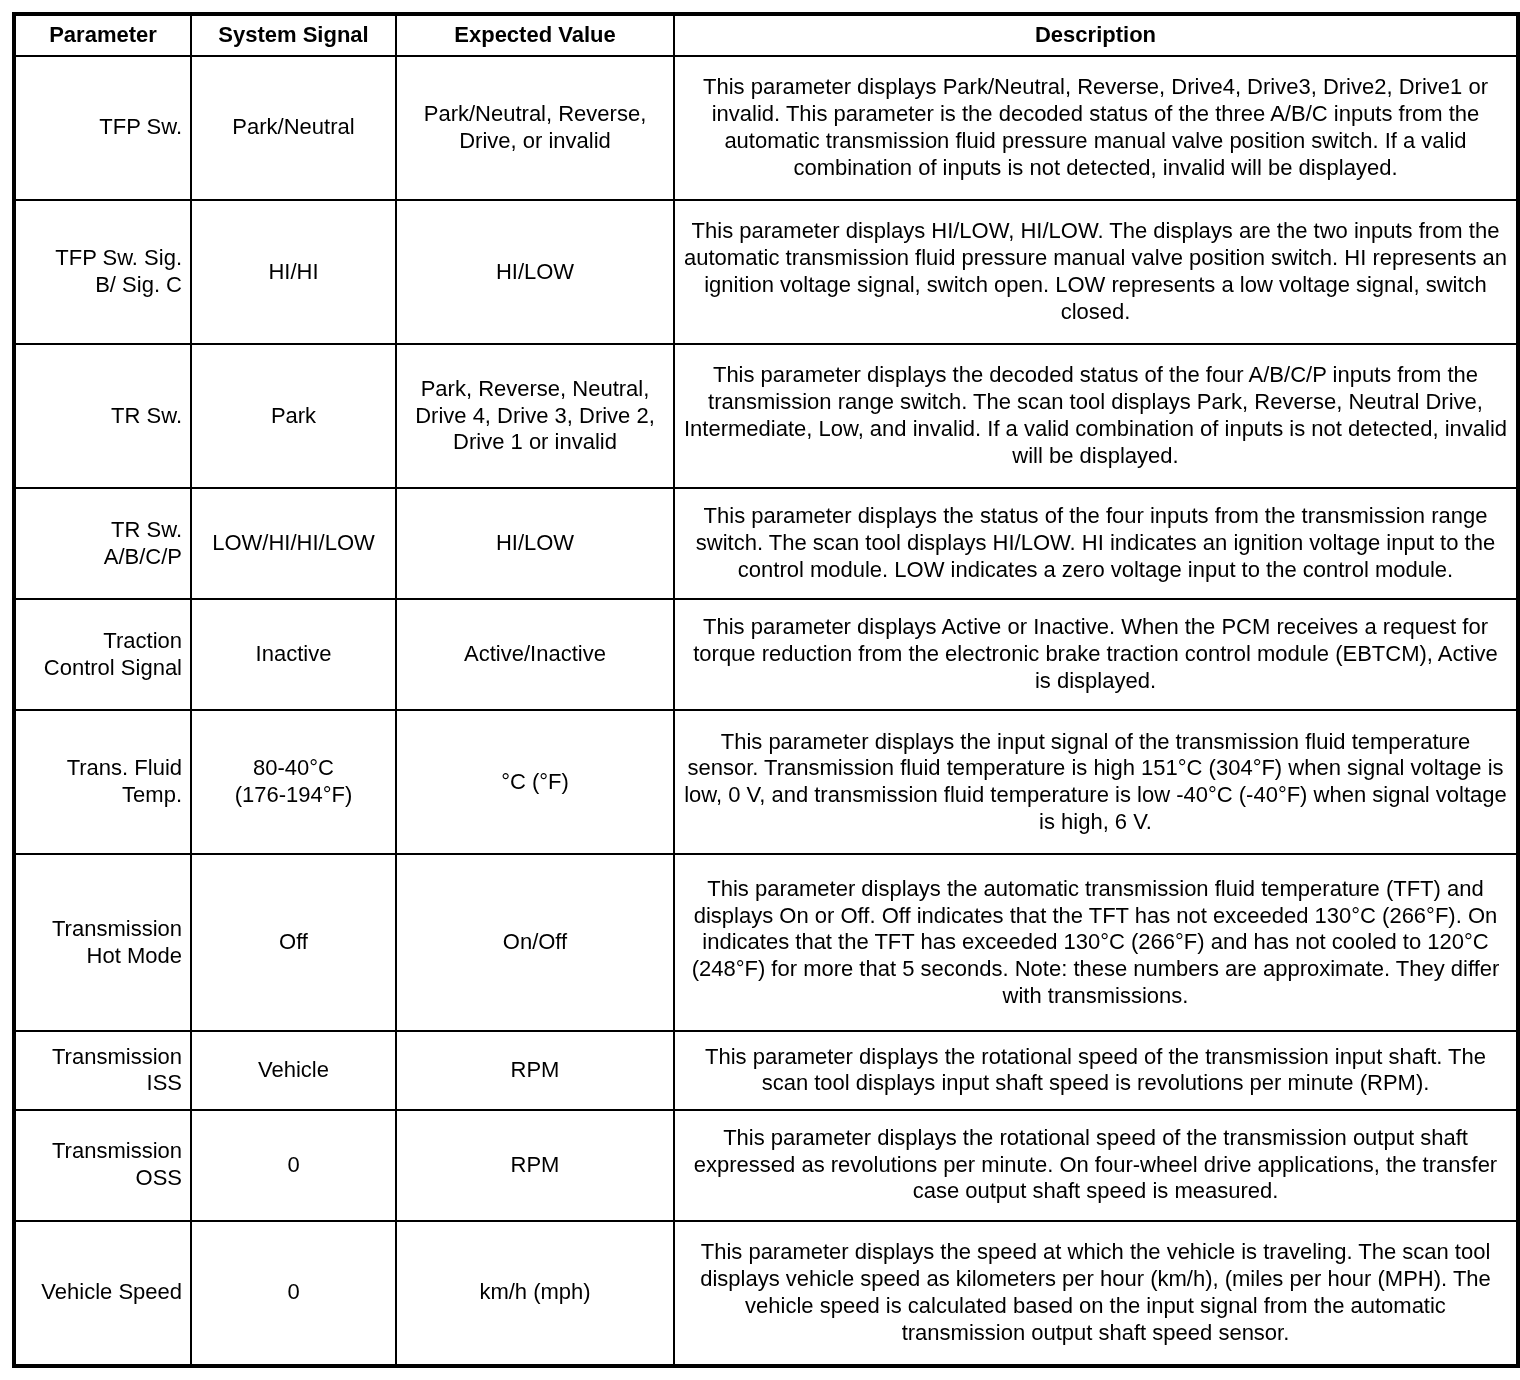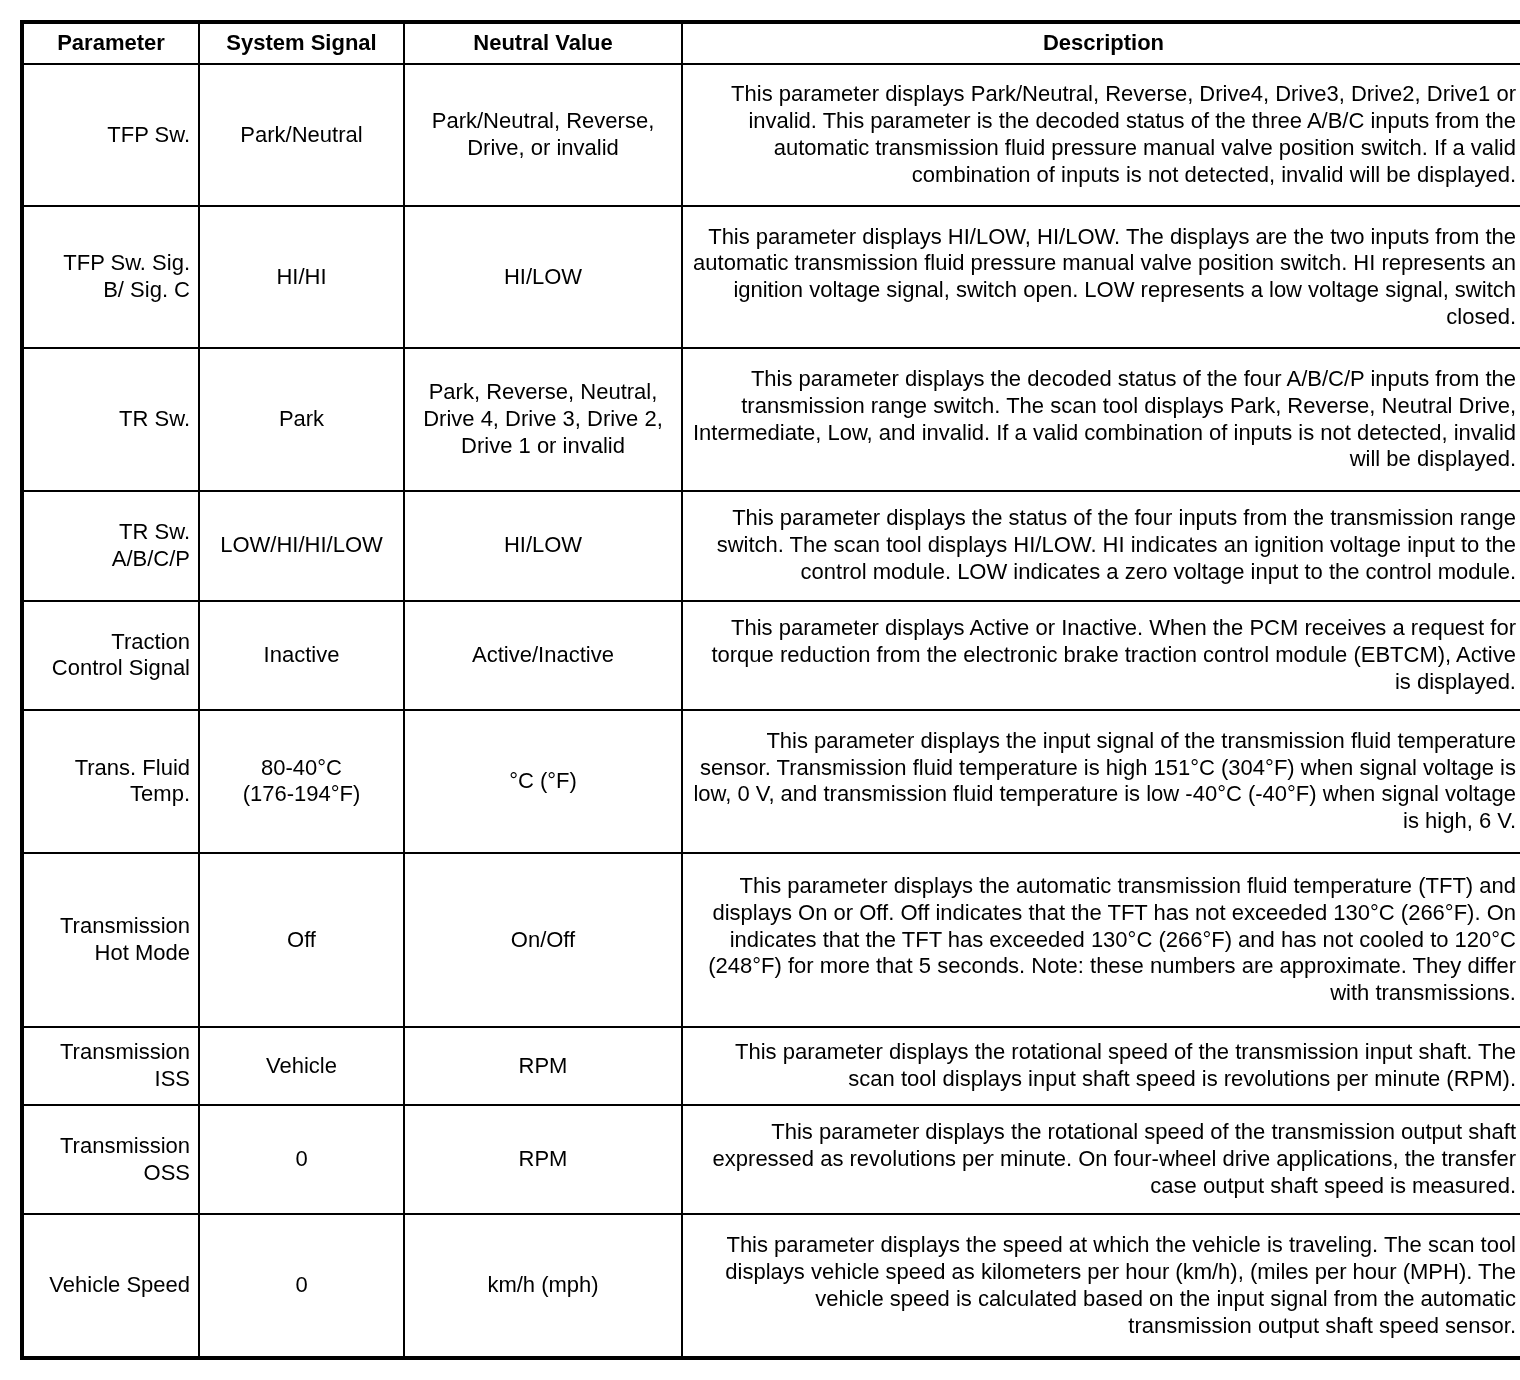--- a/index.html
+++ b/index.html
@@ -6,21 +6,21 @@
     margin: 0;
     padding: 0;
     background: #ffffff;
     font-family: "Liberation Sans", "DejaVu Sans", sans-serif;
     color: #000000;
   }
   .page {
     width: 1520px;
     height: 1380px;
     box-sizing: border-box;
-    padding: 20px;
+    padding: 12px;
     background: #ffffff;
   }
   table.spec-table {
     border-collapse: collapse;
     table-layout: fixed;
     width: 100%;
     height: 100%;
     border: 4px solid #000000;
   }
   table.spec-table th,
@@ -42,41 +42,41 @@
   td.param-cell {
     text-align: right;
     white-space: pre-line;
   }
   td.state-cell,
   td.expect-cell {
     text-align: center;
     white-space: pre-line;
   }
   td.desc-cell {
-    text-align: right;
+    text-align: center;
     padding: 6px 10px;
     margin-left: 17px;
   }
 </style>
 </head>
 <body>
 
 <div class="page">
   <table class="spec-table">
     <colgroup>
       <col style="width:177px">
       <col style="width:205px">
       <col style="width:278px">
       <col style="width:844px">
     </colgroup>
     <thead>
       <tr>
         <th>Parameter</th>
         <th>System Signal</th>
-        <th>Neutral Value</th>
+        <th>Expected Value</th>
         <th>Description</th>
       </tr>
     </thead>
     <tbody>
       <tr>
         <td class="param-cell">TFP Sw.</td>
         <td class="state-cell">Park/Neutral</td>
         <td class="expect-cell">Park/Neutral, Reverse, Drive, or invalid</td>
         <td class="desc-cell">This parameter displays Park/Neutral, Reverse, Drive4, Drive3, Drive2, Drive1 or invalid. This parameter is the decoded status of the three A/B/C inputs from the automatic transmission fluid pressure manual valve position switch. If a valid combination of inputs is not detected, invalid will be displayed.</td>
       </tr>

